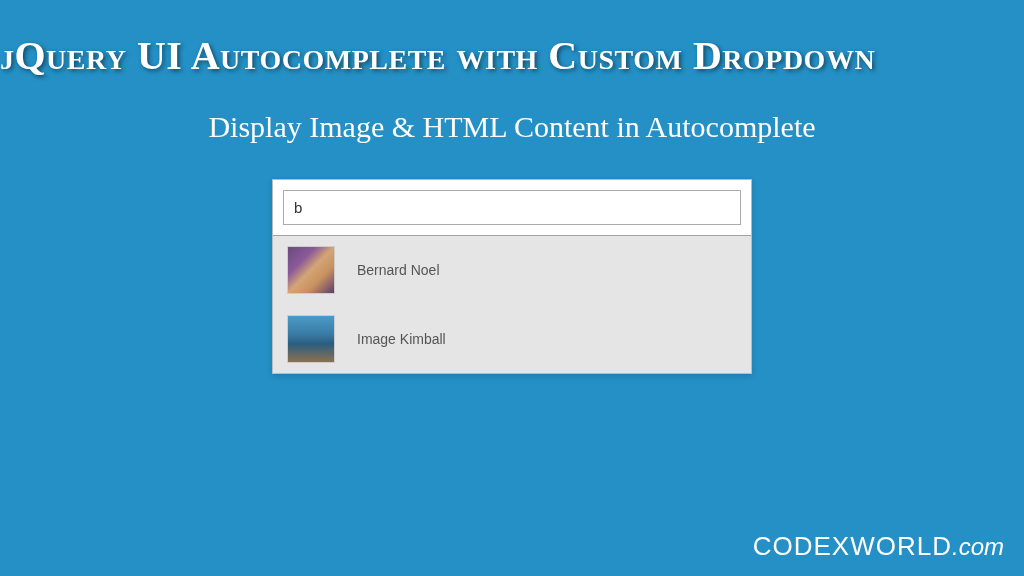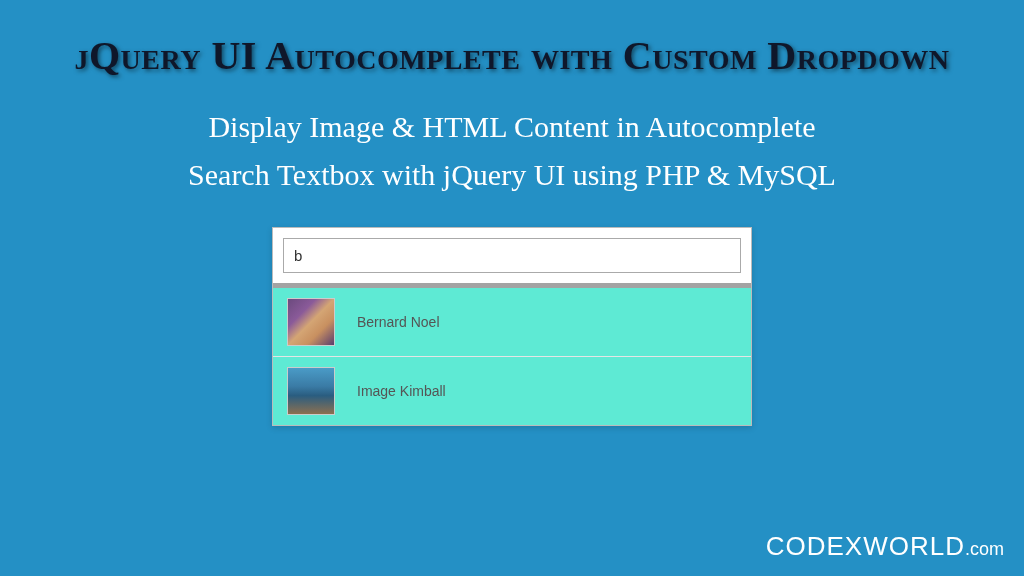--- a/index.html
+++ b/index.html
@@ -11,22 +11,22 @@
     body {
       width: 1024px;
       height: 576px;
       background-color: #2490c5;
       font-family: Georgia, 'Times New Roman', serif;
       overflow: hidden;
       position: relative;
     }
     
     .title {
-      text-align: center;
-      color: #0f172a;
+      text-align: left;
+      color: #ffffff;
       font-size: 40px;
       font-weight: bold;
       margin-top: 32px;
       text-shadow: 2px 2px 4px rgba(0,0,0,0.5);
       font-variant: small-caps;
       letter-spacing: 0.5px;
     }
     
     .subtitle {
       text-align: center;
@@ -51,22 +51,22 @@
       margin: 10px;
       padding: 8px 10px;
       font-size: 15px;
       border: 1px solid #aaa;
       font-family: Arial, sans-serif;
       color: #333;
       outline: none;
     }
     
     .results {
-      background-color: #5eead4;
-      border-top: 5px solid #a3a3a3;
+      background-color: #e5e5e5;
+      border-top: 1px solid #a3a3a3;
     }
     
     .result-item {
       display: flex;
       align-items: center;
       padding: 10px 14px;
       border-bottom: 1px solid #e5e5e5;
     }
     
     .result-item:last-child {
@@ -103,34 +103,34 @@
       position: absolute;
       bottom: 14px;
       right: 20px;
       color: #ffffff;
       font-family: Impact, 'Arial Black', sans-serif;
       font-size: 26px;
       letter-spacing: 1px;
     }
     
     .brand-suffix {
-      font-size: 18px;
+      font-size: 24px;
       font-weight: normal;
       font-family: Arial, sans-serif;
       letter-spacing: 0;
+      font-style: italic;
     }
   </style>
 </head>
 <body>
 
 <h1 class="title">jQuery UI Autocomplete with Custom Dropdown</h1>
 
 <div class="subtitle">
   <span>Display Image &amp; HTML Content in Autocomplete</span><br>
-  <span>Search Textbox with jQuery UI using PHP &amp; MySQL</span>
 </div>
 
 <div class="demo-box">
   <input type="text" class="search-input" value="b" style="">
   
   <div class="results">
     <div class="result-item">
       <div class="avatar avatar-1"></div>
       <span class="result-name">Bernard Noel</span>
     </div>

